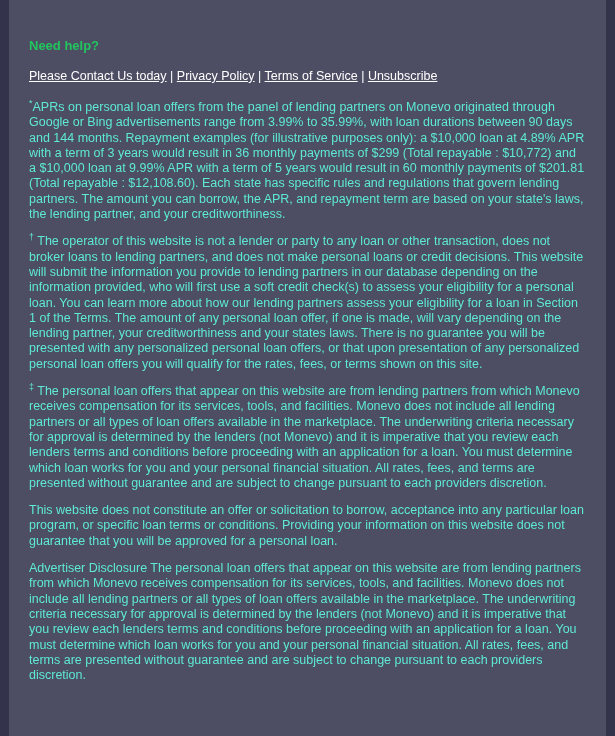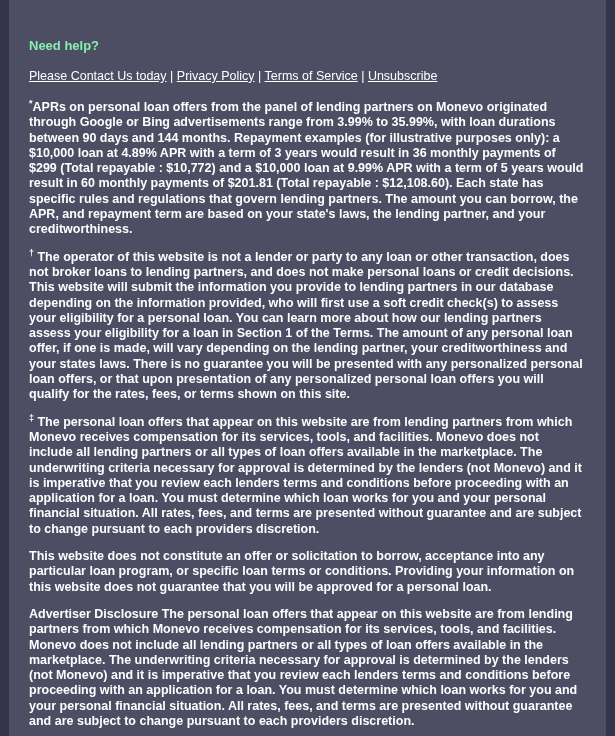--- a/index.html
+++ b/index.html
@@ -20,41 +20,40 @@
     margin: 0 auto;
     background: #4d4d64;
     box-sizing: border-box;
     padding: 38px 20px 30px 20px;
     color: #ffffff;
   }
   .heading {
     font-size: 13px;
     font-weight: bold;
     margin: 0 0 16px 0;
-    color: #86efac;
+    color: #22c55e;
   }
   .links-row {
     font-size: 12.5px;
     margin: 0 0 17px 0;
     color: #ffffff;
   }
   .links-row a {
     color: #ffffff;
     text-decoration: underline;
     cursor: pointer;
   }
   .links-row .sep {
     text-decoration: none;
   }
   p.body-text {
     font-size: 12.5px;
     line-height: 15.3px;
     margin: 0 0 12px 0;
-    color: #ffffff;
-    font-weight: bold;
+    color: #5eead4;
   }
   p.body-text sup {
     font-size: 9px;
     line-height: 0;
   }
 </style>
 </head>
 <body>
 
 <div class="page">

